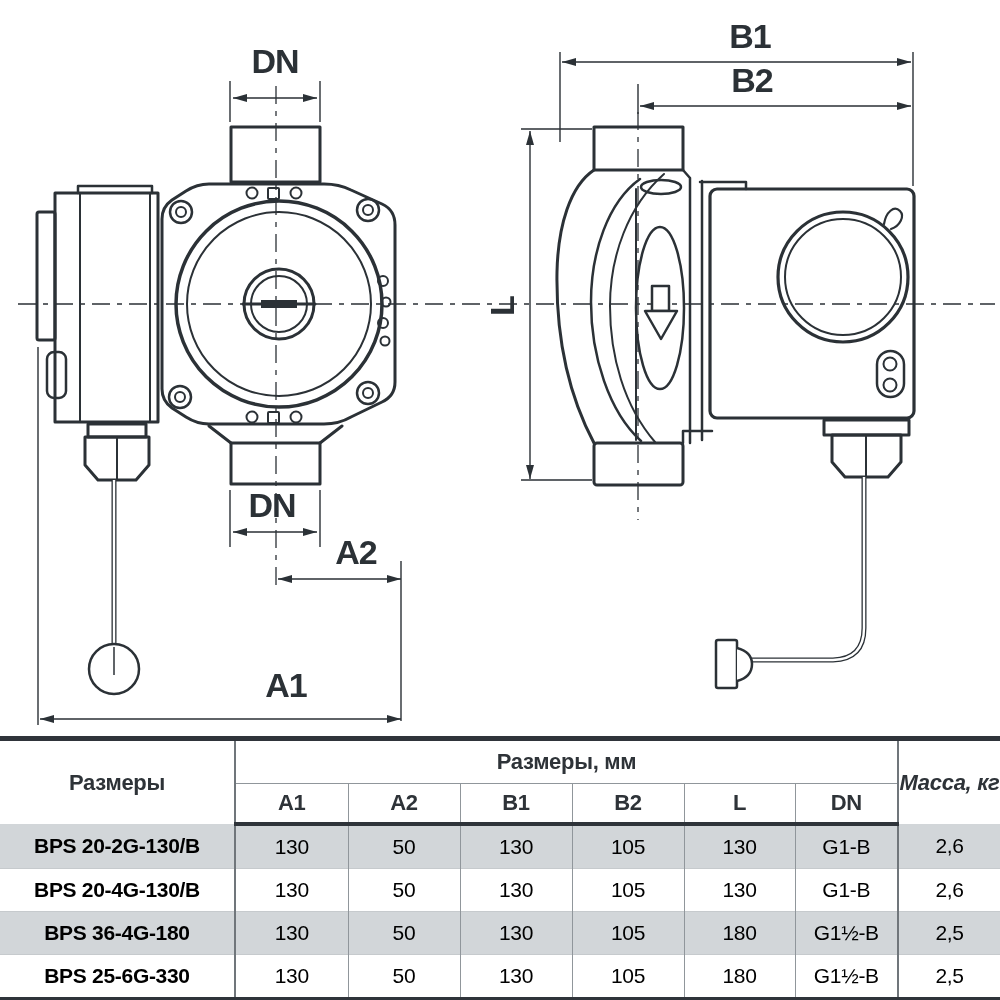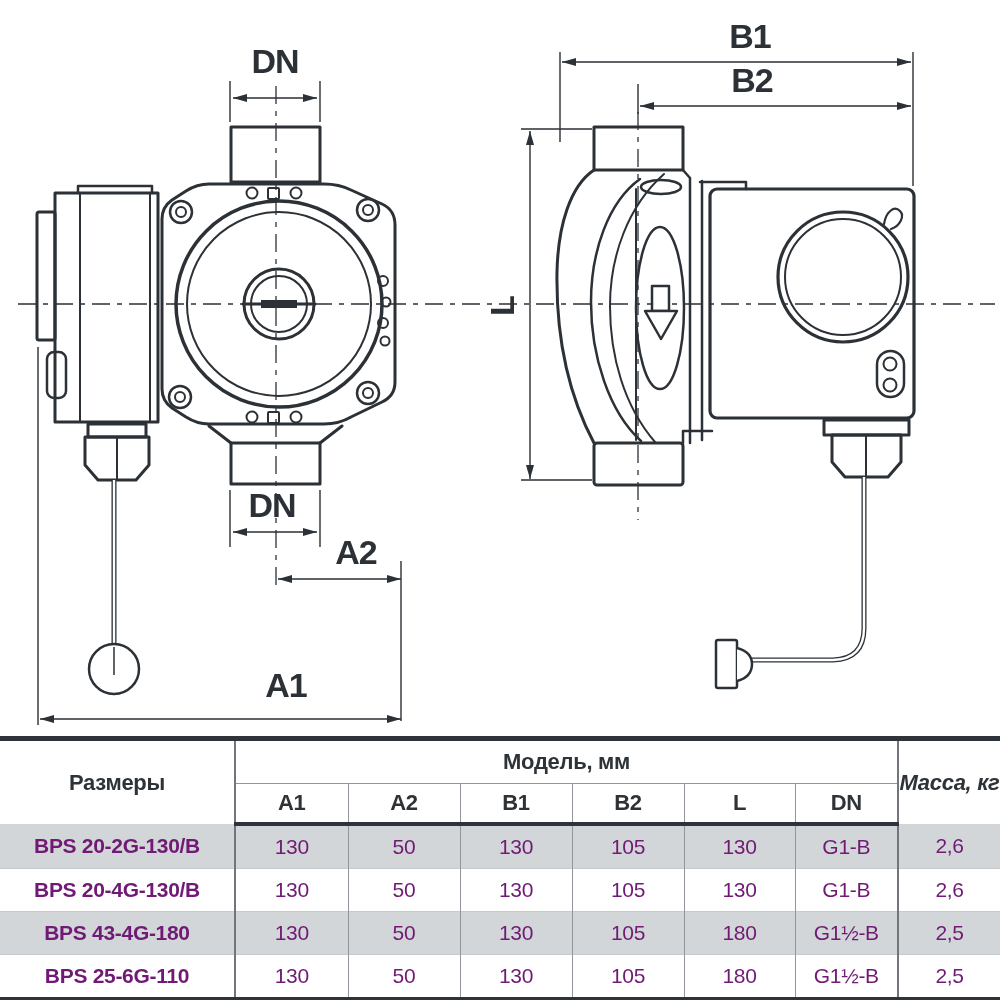--- a/index.html
+++ b/index.html
@@ -16,21 +16,21 @@
   table.spec {
     position:absolute; top:736px; left:0; width:1000px;
     border-collapse:collapse; table-layout:fixed;
     border-top:5px solid #2f343a; border-bottom:5px solid #2f343a;
   }
   table.spec th, table.spec td {
     padding:0; text-align:center; vertical-align:middle;
     letter-spacing:-0.3px; overflow:hidden; white-space:nowrap;
   }
   table.spec th { font-weight:bold; color:#2e3338; font-size:22px; }
-  table.spec td { font-size:21px; color:#701a75; }
+  table.spec td { font-size:21px; color:#000000; }
   tr.h1 th { height:42px; }
   tr.h2 th { height:38px; border-bottom:4px solid #2f343a; }
   tr.row td { height:42px; }
   tr.shade td { background:#d2d6d9; }
   tr.row + tr.row td { border-top:1px solid #c6cacd;margin-left:12px; }
   .v-major { border-left:2px solid #70767b; }
   .v-minor { border-left:1.5px solid #90969b; }
   th.dims-group { border-bottom:1.5px solid #90969b; }
   th.mass-h { white-space:normal; line-height:1.15;font-style:italic; }
   td.model, th.model-h { }
@@ -217,21 +217,21 @@
         <col class="c-a2">
         <col class="c-b1">
       <col class="c-b2">
         <col class="c-l">
         <col class="c-dn">
         <col class="c-mass">
     </colgroup>
     <tbody>
         <tr class="h1">
       <th class="model-h" rowspan="2">Размеры</th>
-      <th class="dims-group v-major" colspan="6">Модель, мм</th>
+      <th class="dims-group v-major" colspan="6">Размеры, мм</th>
       <th class="mass-h v-major" rowspan="2">Масса, кг</th>
     </tr>
     <tr class="h2">
       <th class="v-major">A1</th>
       <th class="v-minor">A2</th>
       <th class="v-minor">B1</th>
       <th class="v-minor">B2</th>
       <th class="v-minor">L</th>
       <th class="v-minor">DN</th>
     </tr>
@@ -249,31 +249,31 @@
       <td class="model">BPS 20-4G-130/B</td>
       <td class="v-major">130</td>
       <td class="v-minor">50</td>
       <td class="v-minor">130</td>
       <td class="v-minor">105</td>
       <td class="v-minor">130</td>
       <td class="v-minor">G1-B</td>
       <td class="v-major">2,6</td>
     </tr>
     <tr class="row shade">
-      <td class="model">BPS 43-4G-180</td>
+      <td class="model">BPS 36-4G-180</td>
       <td class="v-major">130</td>
       <td class="v-minor">50</td>
       <td class="v-minor">130</td>
       <td class="v-minor">105</td>
       <td class="v-minor">180</td>
       <td class="v-minor">G1½-B</td>
       <td class="v-major">2,5</td>
     </tr>
     <tr class="row">
-      <td class="model">BPS 25-6G-110</td>
+      <td class="model">BPS 25-6G-330</td>
       <td class="v-major">130</td>
       <td class="v-minor">50</td>
       <td class="v-minor">130</td>
       <td class="v-minor">105</td>
       <td class="v-minor">180</td>
       <td class="v-minor">G1½-B</td>
       <td class="v-major">2,5</td>
     </tr>
   </tbody>
     </table>

